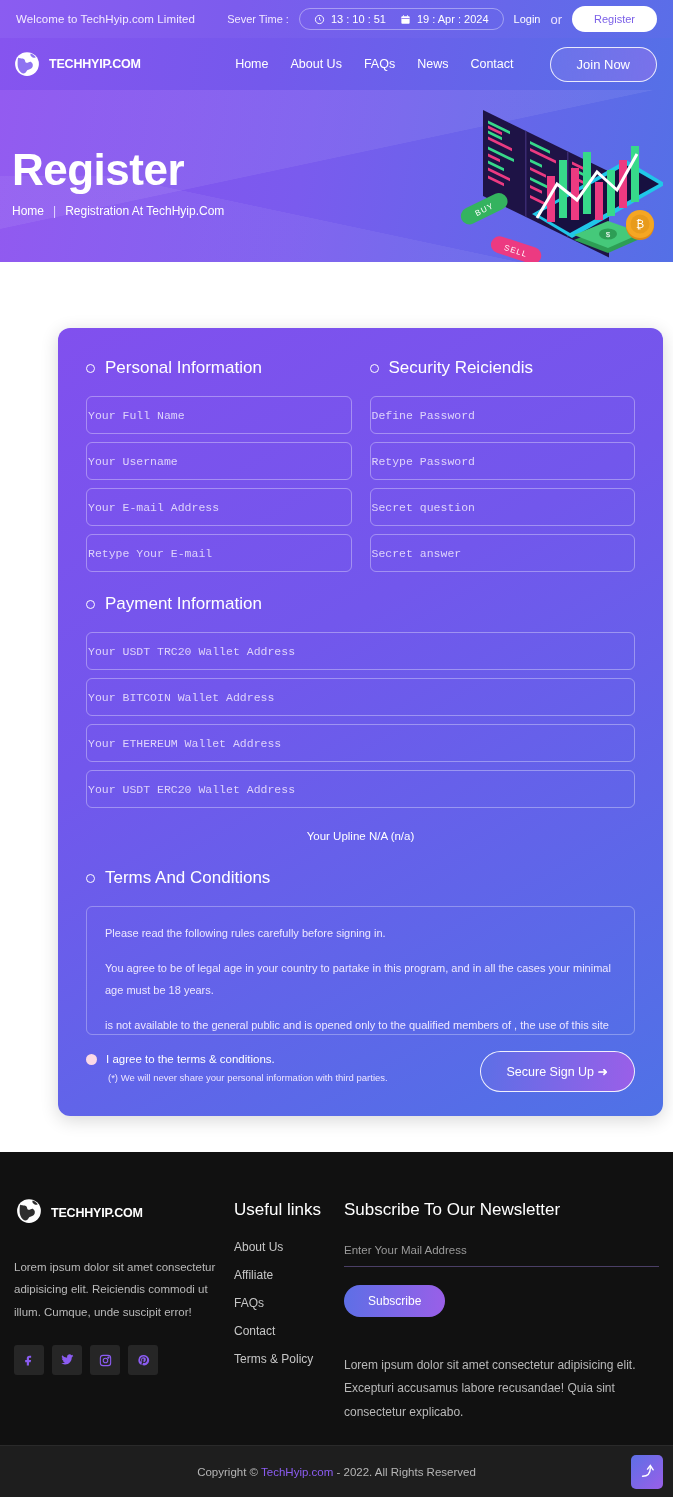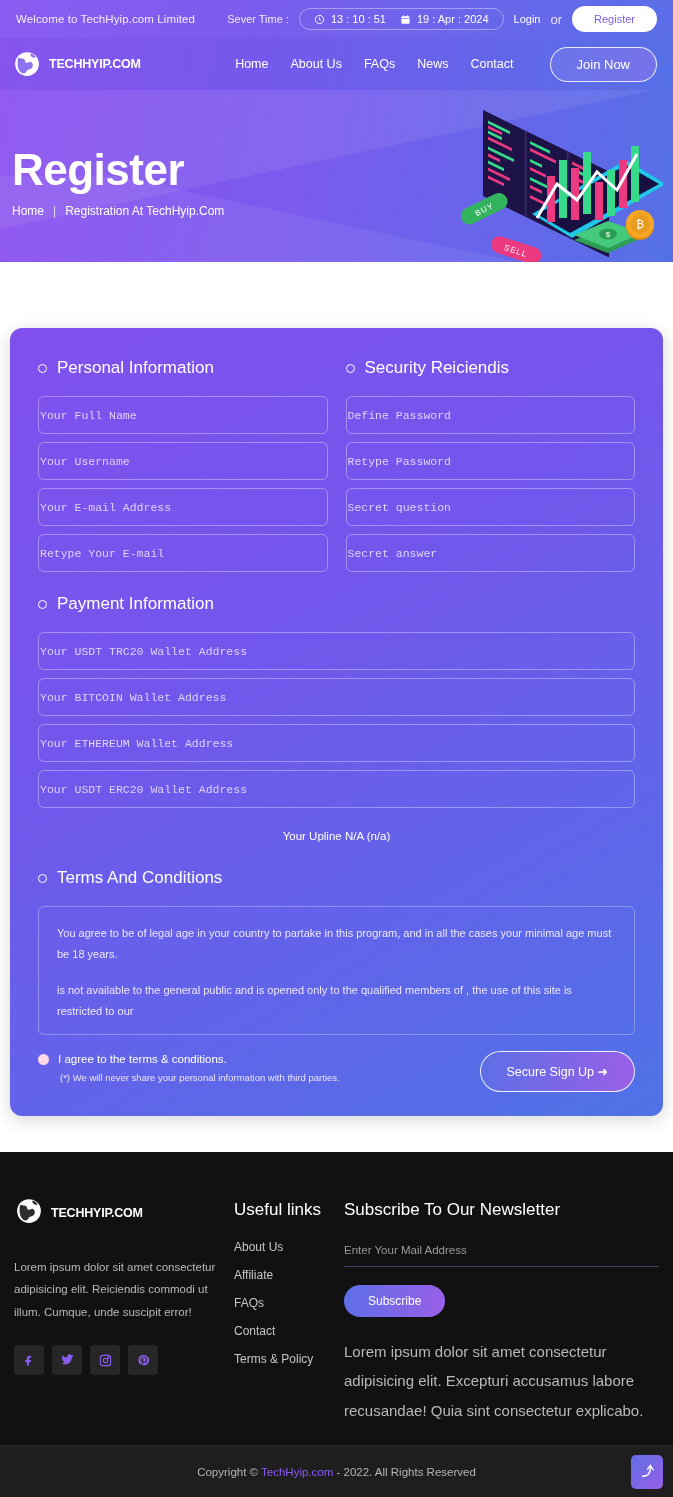--- a/index.html
+++ b/index.html
@@ -98,20 +98,21 @@
   .hero-art { position:absolute; right:10px; top:14px; }
 
   
   .form-wrap { padding:66px 10px 0; }
   .form-card {
     border-radius:12px;
     background:linear-gradient(150deg,#8150ee 0%,#7257ec 40%,#4f72e6 100%);
     box-shadow:0 4px 18px rgba(0,0,0,.16);
     padding:30px 28px 24px;
     position:relative;
+    margin-left:48px;
   }
   .two-col { display:flex; gap:18px; }
   .col { flex:1; min-width:0; }
   .sec-head {
     display:flex; align-items:center; gap:10px;
     color:#fff; font-size:17px; margin-bottom:18px;
   }
   .sec-head.second { margin-top:14px; }
   .ring {
     width:9px; height:9px; border-radius:50%;
@@ -210,21 +211,21 @@
   .news-input::placeholder { color:#9a9a9a; opacity:1; }
   .sub-btn {
     margin-top:18px;
     border:none; border-radius:20px;
     background:linear-gradient(95deg,#5d6fe6 0%,#9a5fe8 100%);
     color:#fff; font-size:12px;
     padding:9px 24px;
     font-family:"Liberation Sans", sans-serif;
     cursor:pointer;
   }
-  .news-desc { color:#b9b9b9; font-size:15px; line-height:1.95; margin-top:20px; }
+  .news-desc { color:#b9b9b9; font-size:12px; line-height:1.95; margin-top:37px; }
 
   .copyright-bar {
     position:absolute; left:0; right:0; bottom:0;
     height:52px; background:#1e1e1e;
     display:flex; align-items:center; justify-content:center;
     border-top:1px solid #2a2a2a;
   }
   .copyright-text { color:#b5b5b5; font-size:11.5px; }
   .copyright-text a { color:#8b5cf1; text-decoration:none; }
   .to-top {
@@ -429,20 +430,21 @@
       <input class="field" placeholder="Your USDT ERC20 Wallet Address" style="">
 
       <div class="upline">Your Upline N/A (n/a)</div>
 
       <div class="sec-head">
         <span class="ring"></span>
         <span>Terms And Conditions</span>
       </div>
       <div class="terms-row">
         <div class="terms-box">
+          <p>Please read the following rules carefully before signing in.</p>
           <p>You agree to be of legal age in your country to partake in this program, and in all the cases your minimal age must be 18 years.</p>
           <p>is not available to the general public and is opened only to the qualified members of , the use of this site is restricted to our</p>
         </div>
       </div>
 
       <div class="agree-row">
         <div class="agree-left">
           <label class="agree-line">
             <span class="agree-dot"></span>
             <span class="agree-text">I agree to the terms &amp; conditions.</span>

